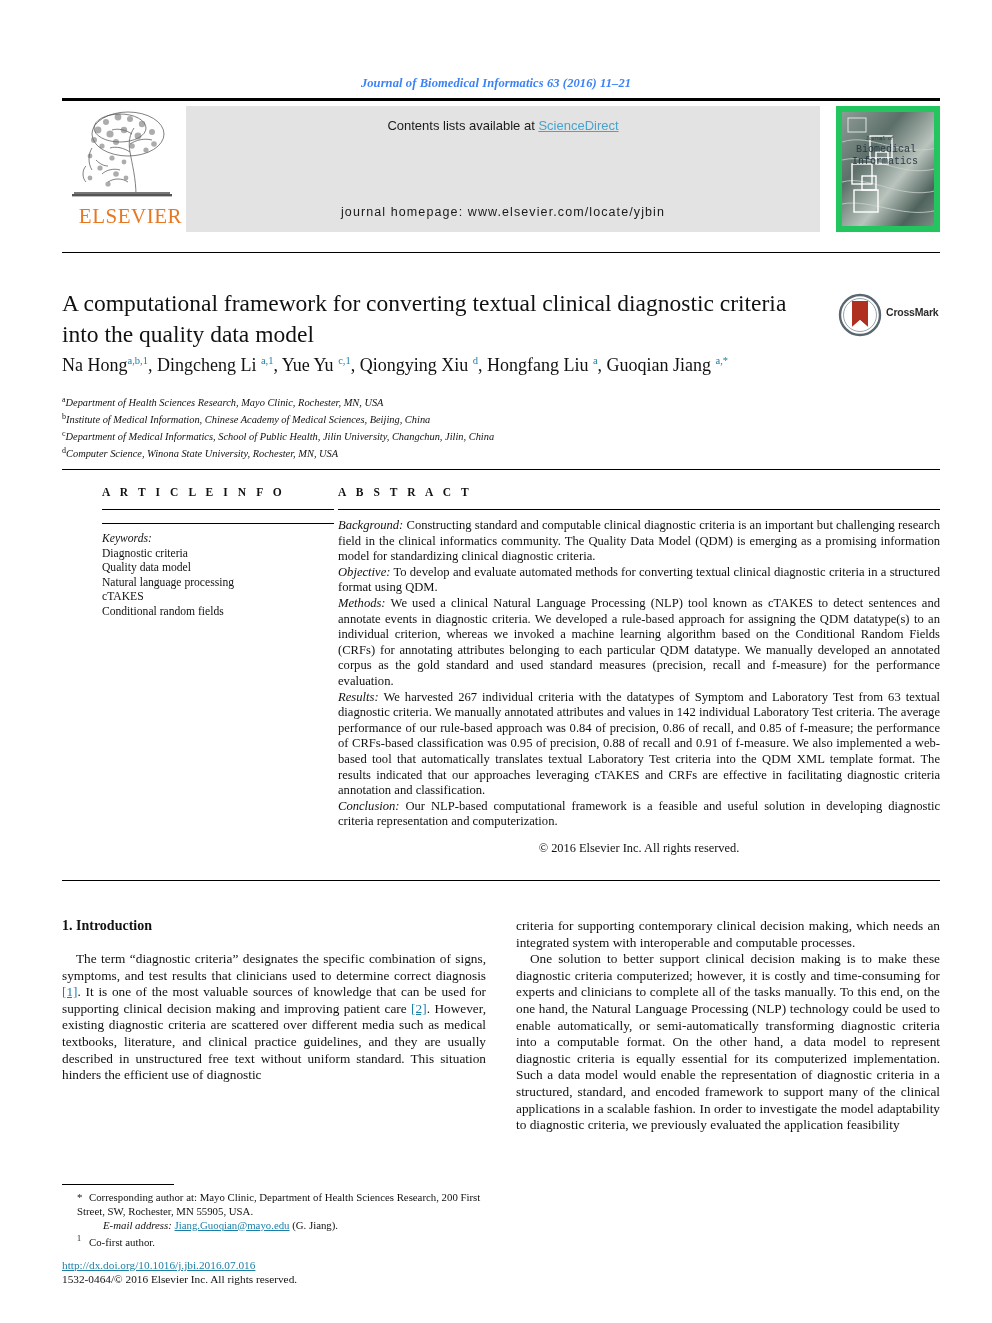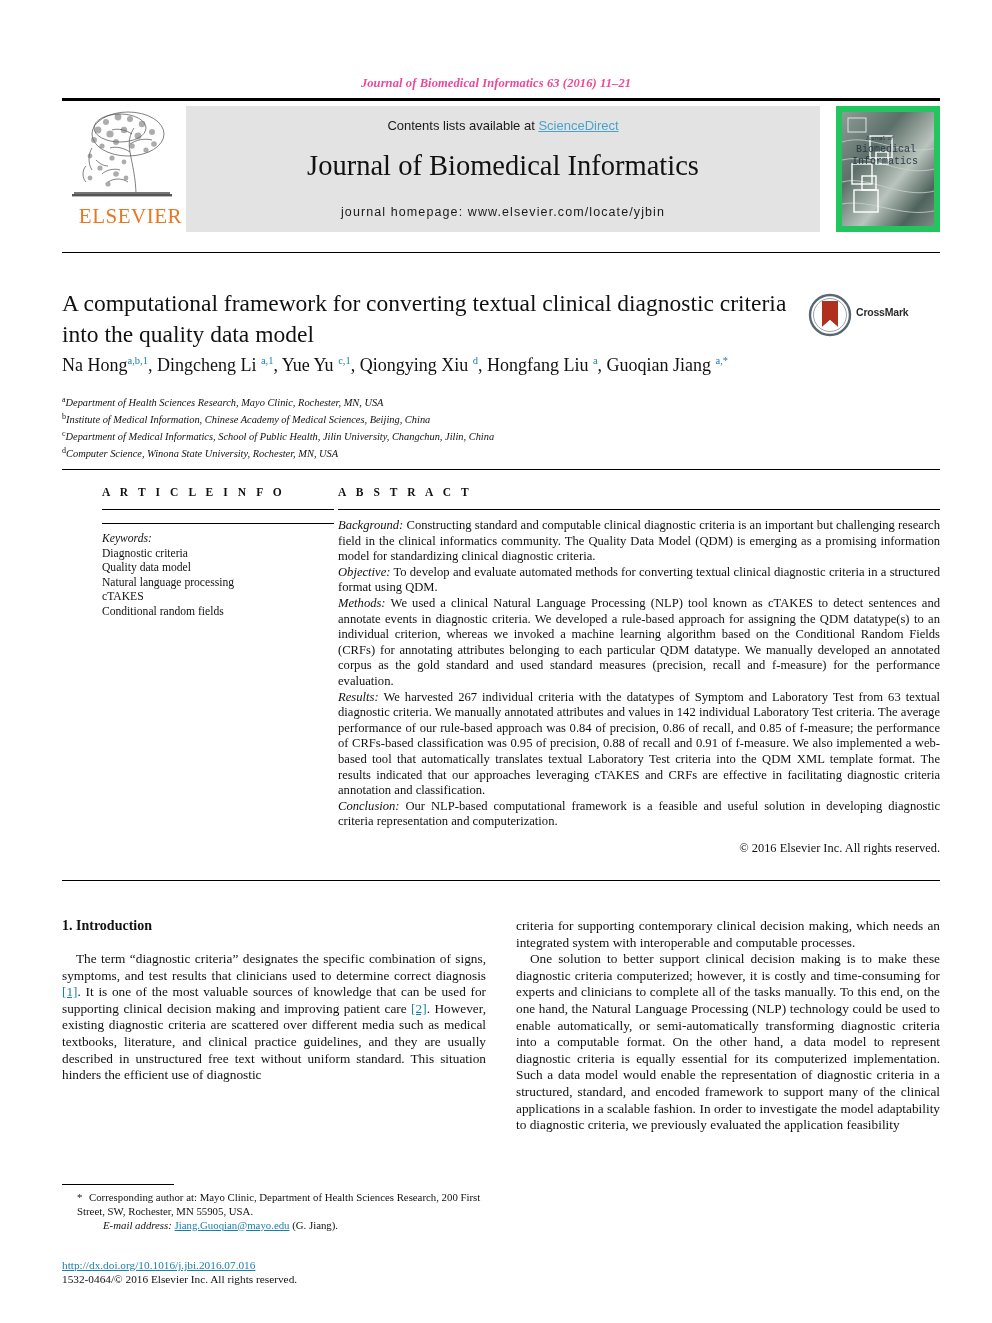--- a/index.html
+++ b/index.html
@@ -24,21 +24,21 @@
 
   
   .running-head {
     position: absolute;
     top: 76px; left: 0; width: 992px;
     text-align: center;
     font-family: "Liberation Serif", serif;
     font-weight: bold;
     font-style: italic;
     font-size: 12.5px;
-    color: #ec4899;
+    color: #3b82f6;
     letter-spacing: .1px;
   }
 
   
   .masthead {
     position: absolute;
     left: 62px; top: 98px;
     width: 878px;
     height: 140px;
   }
@@ -121,21 +121,21 @@
     position: absolute;
     left: 62px; top: 288px;
     width: 740px;
     font-family: "Liberation Serif", serif;
     font-size: 23.5px;
     line-height: 31px;
     color: #111;
   }
   .crossmark {
     position: absolute;
-    left: 808px; top: 293px;
+    left: 838px; top: 293px;
     width: 102px; height: 46px;
   }
   .crossmark-label {
     position: absolute;
     left: 48px; top: 13px;
     font-family: "Liberation Sans", sans-serif;
     font-size: 10.5px;
     font-weight: bold;
     color: #2b2b2b;
     letter-spacing: -.2px;
@@ -219,21 +219,21 @@
     font-size: 12.6px;
     line-height: 15.6px;
     text-align: justify;
     color: #111;
   }
   .abs-body .lead {
     font-style: italic;
   }
   .copyright {
     margin-top: 11px;
-    text-align: right;
+    text-align: center;
     font-family: "Liberation Serif", serif;
     font-size: 12.4px;
     color: #111;
   }
   .info-rule-bot {
     position: absolute;
     left: 62px; top: 880px;
     width: 878px; height: 1px;
     background: #000;
   }
@@ -357,21 +357,20 @@
           <path d="M8 86 L104 86 L104 84 L8 84 Z" fill="#777"></path>
         </svg>
       </div>
       <div class="elsevier-word">ELSEVIER</div>
     </div>
 
     <div class="sd-box">
       <div class="sd-line">
         <span>Contents lists available at </span><a class="sd-link" href="#">ScienceDirect</a>
       </div>
-      <div class="journal-title">Journal of Biomedical Informatics</div>
       <div class="homepage-line">journal homepage: www.elsevier.com/locate/yjbin</div>
     </div>
 
     <div class="cover-thumb">
       <svg width="102" height="124" viewBox="0 0 102 124">
         <defs>
           <linearGradient id="covg" x1="0" y1="0" x2="1" y2="1">
             <stop offset="0%" stop-color="#8e9c96"></stop>
             <stop offset="30%" stop-color="#5d6f69"></stop>
             <stop offset="55%" stop-color="#b9c4bd"></stop>
@@ -468,20 +467,23 @@
 
   <div class="foot-rule"></div>
   <div class="footnotes">
     <div>
       <span class="fn-mark">*</span><span>Corresponding author at: Mayo Clinic, Department of Health Sciences Research, 200 First Street, SW, Rochester, MN 55905, USA.</span>
     </div>
     <div style="padding-left:26px">
       <span class="it">E-mail address:</span>
       <a class="lnk" href="#">Jiang.Guoqian@mayo.edu</a><span> (G. Jiang).</span>
     </div>
+    <div>
+      <span class="fn-mark" style="vertical-align:super;font-size:8px">1</span><span>Co-first author.</span>
+    </div>
   </div>
 
   <div class="doi-block">
     <div><a class="doi-link" href="#">http://dx.doi.org/10.1016/j.jbi.2016.07.016</a></div>
     <div>1532-0464/© 2016 Elsevier Inc. All rights reserved.</div>
   </div>
 
 </div>
 
 </body></html>

